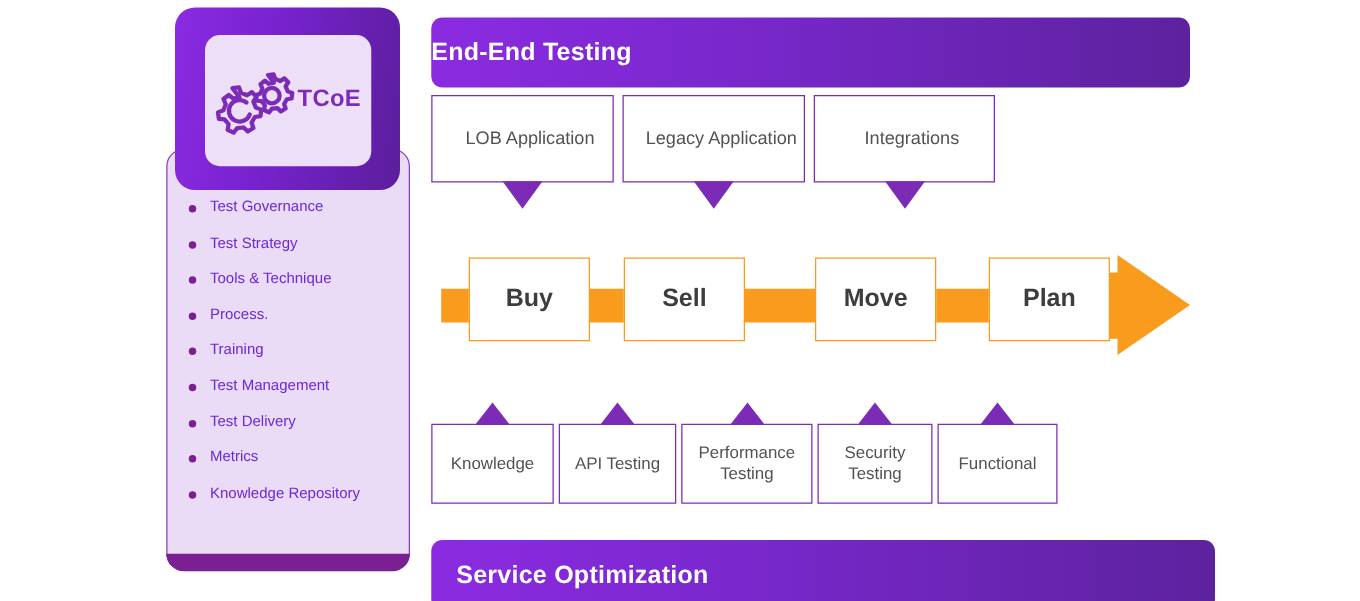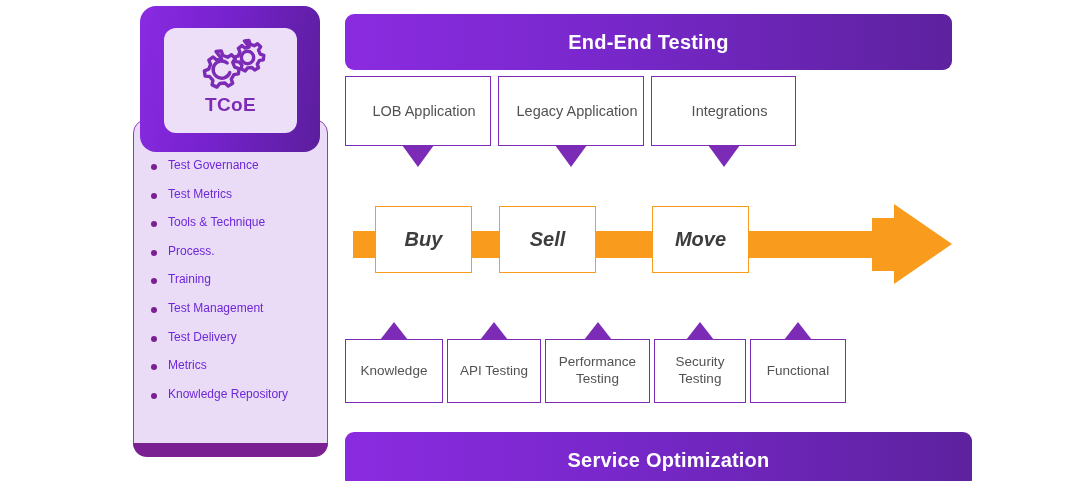--- a/index.html
+++ b/index.html
@@ -23,21 +23,21 @@
     background:#7B2092;border-radius:0 0 14px 14px;
   }
   .tcoe-card{
     position:absolute;left:140px;top:6px;width:180px;height:146px;
     background:linear-gradient(100deg,#8A2BE2 0%,#7722CF 42%,#5B1E9C 100%);
     border-radius:16px;
   }
   .tcoe-inner{
     position:absolute;left:24px;top:22px;width:133px;height:105px;
     background:#EEDFF8;border-radius:12px;
-    display:flex;flex-direction:column;align-items:center;justify-content:flex-start;
+    display:flex;flex-direction:row;align-items:center;justify-content:flex-start;
   }
   .gear-wrap{margin-top:6px;height:62px;display:flex;align-items:center;justify-content:center;}
   .tcoe-label{
     font-size:19px;font-weight:bold;color:#7B2BB5;letter-spacing:.3px;margin-top:-2px;
   }
   ul.bullets{
     list-style:none;margin:0;padding:38px 0 0 0;position:relative;
   }
   ul.bullets li{
     position:relative;padding:0 8px 0 34px;margin-bottom:13px;
@@ -47,21 +47,21 @@
     content:"";position:absolute;left:17px;top:6px;width:6px;height:6px;
     background:#7B2092;border-radius:50%;
   }
 
   
   .banner{
     position:absolute;left:345px;width:607px;height:56px;
     border-radius:9px;
     background:linear-gradient(90deg,#8B2BE0 0%,#7A28CE 38%,#5D229E 100%);
     color:#ffffff;font-size:20px;font-weight:bold;
-    display:flex;align-items:center;justify-content:center;
+    display:flex;align-items:center;
     letter-spacing:.2px;
   }
   .banner.top{top:14px;}
   .banner.bottom{top:432px;padding-left:20px;}
 
   .row{position:absolute;left:345px;width:607px;display:flex;}
   .row.top-boxes{top:76px;}
   .row.bottom-boxes{top:339px;}
 
   .obox{
@@ -81,21 +81,21 @@
     border-top:22px solid #7B2BB5;
   }
   .arrow-up{
     position:absolute;left:50%;transform:translateX(-50%);
     top:-18px;width:0;height:0;
     border-left:14px solid transparent;border-right:14px solid transparent;
     border-bottom:18px solid #7B2BB5;
   }
 
   
-  .band{position:absolute;left:345px;top:198px;width:607px;height:92px;font-style:italic;}
+  .band{position:absolute;left:345px;top:198px;width:607px;height:92px;}
   .band-bar{
     position:absolute;left:8px;top:33px;width:535px;height:27px;background:#F99B1C;
   }
   .band-head{
     position:absolute;right:0;top:6px;width:0;height:0;
     border-top:40px solid transparent;border-bottom:40px solid transparent;
     border-left:58px solid #F99B1C;
   }
   .band-head-stem{
     position:absolute;right:56px;top:20px;width:24px;height:53px;background:#F99B1C;
@@ -109,21 +109,21 @@
 </style>
 </head>
 <body>
 
 <div class="stage">
 
   <div class="tcoe-list">
     <div class="shadowbar"></div>
     <ul class="bullets">
       <li><span>Test Governance</span></li>
-      <li><span>Test Metrics</span></li>
+      <li><span>Test Strategy</span></li>
       <li><span>Tools &amp; Technique</span></li>
       <li><span>Process.</span></li>
       <li><span>Training</span></li>
       <li><span>Test Management</span></li>
       <li><span>Test Delivery</span></li>
       <li><span>Metrics</span></li>
       <li><span>Knowledge Repository</span></li>
     </ul>
   </div>
 
@@ -168,20 +168,23 @@
     <div class="band-head"></div>
     <div class="pbox" style="left:30px">
         <span>Buy</span>
       </div>
     <div class="pbox" style="left:154px">
         <span>Sell</span>
       </div>
     <div class="pbox" style="left:307px">
         <span>Move</span>
       </div>
+    <div class="pbox" style="left:446px">
+        <span>Plan</span>
+      </div>
   </div>
 
   <div class="row bottom-boxes">
     <div class="obox" style="width:98px">
       <span>Knowledge</span>
       <span class="arrow-up"></span>
     </div>
     <div class="obox" style="width:94px">
       <span>API Testing</span>
       <span class="arrow-up"></span>

